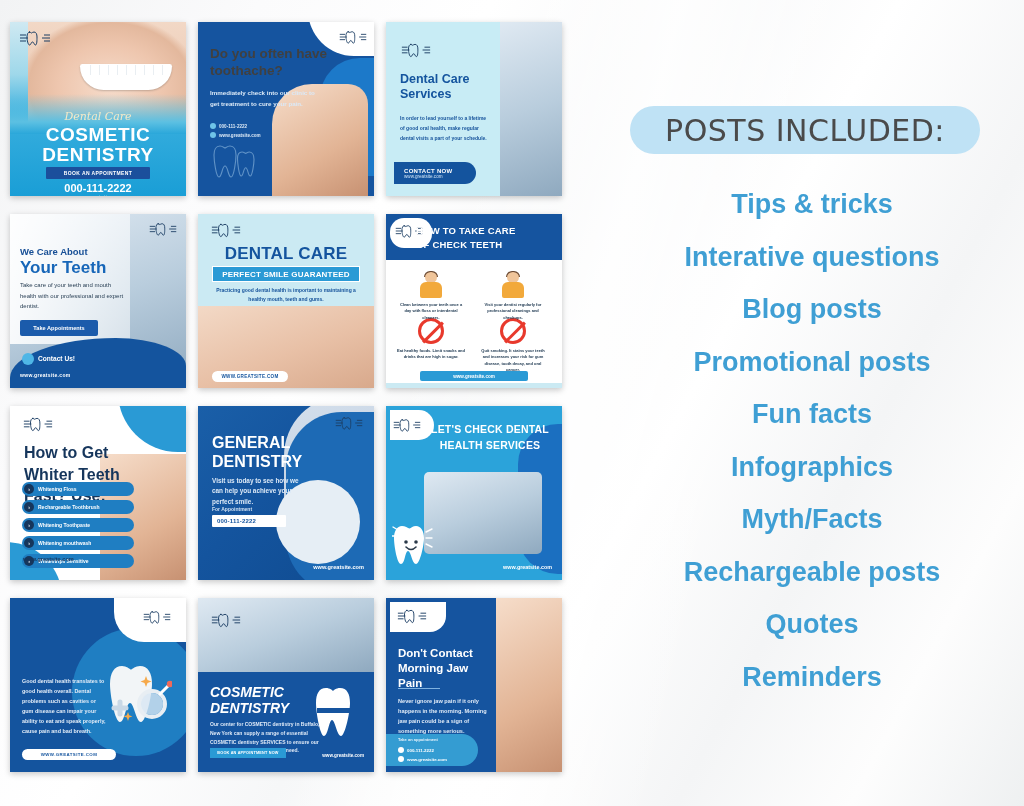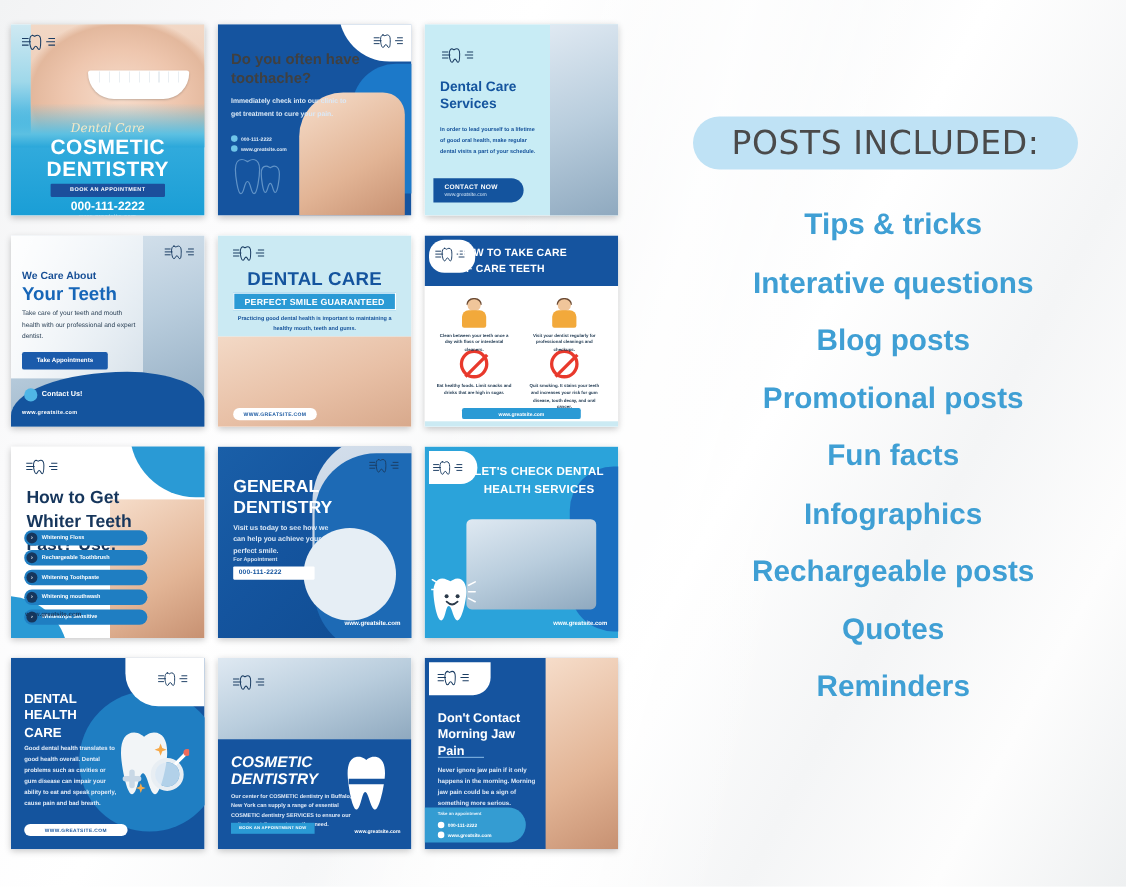--- a/index.html
+++ b/index.html
@@ -301,21 +301,21 @@
     <div class="top"></div>
     <div class="lg"></div>
     <div class="logo" style="left:8px;top:8px;">
       <svg width="30" height="18" viewBox="0 0 34 20">
             <path d="M2 10h8M24 10h8M2 7h6M26 7h6M2 13h6M26 13h6" stroke="#1b3d63" stroke-width="1"></path>
             <path d="M12 4c-2 0-3 2-3 5s1 8 2.5 8S13 14 14.5 14 16 17 17.5 17 19 12 19 9s-1-5-3-5c-1.2 0-2 .8-2.5 1-.5-.2-1.3-1-2.5-1z" fill="none" stroke="#1b3d63" stroke-width="1"></path>
           </svg>
     </div>
     <div class="h1">
       <div>HOW TO TAKE CARE</div>
-      <div>OF CARE TEETH</div>
+      <div>OF CHECK TEETH</div>
     </div>
     <div class="fig" style="left:32px;top:58px;">
       <div class="hair"></div>
           <div class="head"></div>
           <div class="body"></div>
         </div>
     <div class="fig" style="left:114px;top:58px;">
       <div class="hair"></div>
           <div class="head"></div>
           <div class="body"></div>
@@ -426,25 +426,20 @@
       <div class="inner">
     <div class="bg"></div>
     <div class="cc"></div>
     <div class="lg"></div>
     <div class="logo" style="right:14px;top:10px;">
       <svg width="30" height="18" viewBox="0 0 34 20">
             <path d="M2 10h8M24 10h8M2 7h6M26 7h6M2 13h6M26 13h6" stroke="#1b3d63" stroke-width="1"></path>
             <path d="M12 4c-2 0-3 2-3 5s1 8 2.5 8S13 14 14.5 14 16 17 17.5 17 19 12 19 9s-1-5-3-5c-1.2 0-2 .8-2.5 1-.5-.2-1.3-1-2.5-1z" fill="none" stroke="#1b3d63" stroke-width="1"></path>
           </svg>
     </div>
-    <div class="h1">
-      <div>DENTAL</div>
-      <div>HEALTH</div>
-      <div>CARE</div>
-    </div>
     <div class="p">Good dental health translates to good health overall. Dental problems such as cavities or gum disease can impair your ability to eat and speak properly, cause pain and bad breath.</div>
     <div class="art">
       <svg width="70" height="72" viewBox="0 0 70 72">
             <path d="M20 6c-8 0-12 7-12 18s5 38 10 38 6-19 10-19 6 19 11 19 11-27 11-38S46 6 38 6c-4.5 0-7.5 3-9 3.7C27.5 9 24.5 6 20 6z" fill="#f2f5f7"></path>
             <circle cx="50" cy="44" r="13" fill="none" stroke="#e8eef3" stroke-width="4"></circle>
             <circle cx="50" cy="44" r="11" fill="#d7e6f2" opacity=".8"></circle>
             <path d="M58 34l9-9" stroke="#fff" stroke-width="3" stroke-linecap="round"></path>
             <circle cx="68" cy="24" r="3.2" fill="#ef6a5a"></circle>
             <path d="M12 48h12M18 42v12" stroke="#c9d8e6" stroke-width="5" stroke-linecap="round"></path>
             <path d="M44 16l1.5 4 4 1.5-4 1.5L44 27l-1.5-4-4-1.5 4-1.5z" fill="#f6a94a"></path>
@@ -513,17 +508,18 @@
   <div class="pbadge">
     <span>POSTS INCLUDED:</span>
   </div>
   <ul class="plist">
     <li>Tips &amp; tricks</li>
     <li>Interative questions</li>
     <li>Blog posts</li>
     <li>Promotional posts</li>
     <li>Fun facts</li>
     <li>Infographics</li>
+    <li>Myth/Facts</li>
     <li>Rechargeable posts</li>
     <li>Quotes</li>
     <li>Reminders</li>
   </ul>
 </div>
 
 </body></html>

